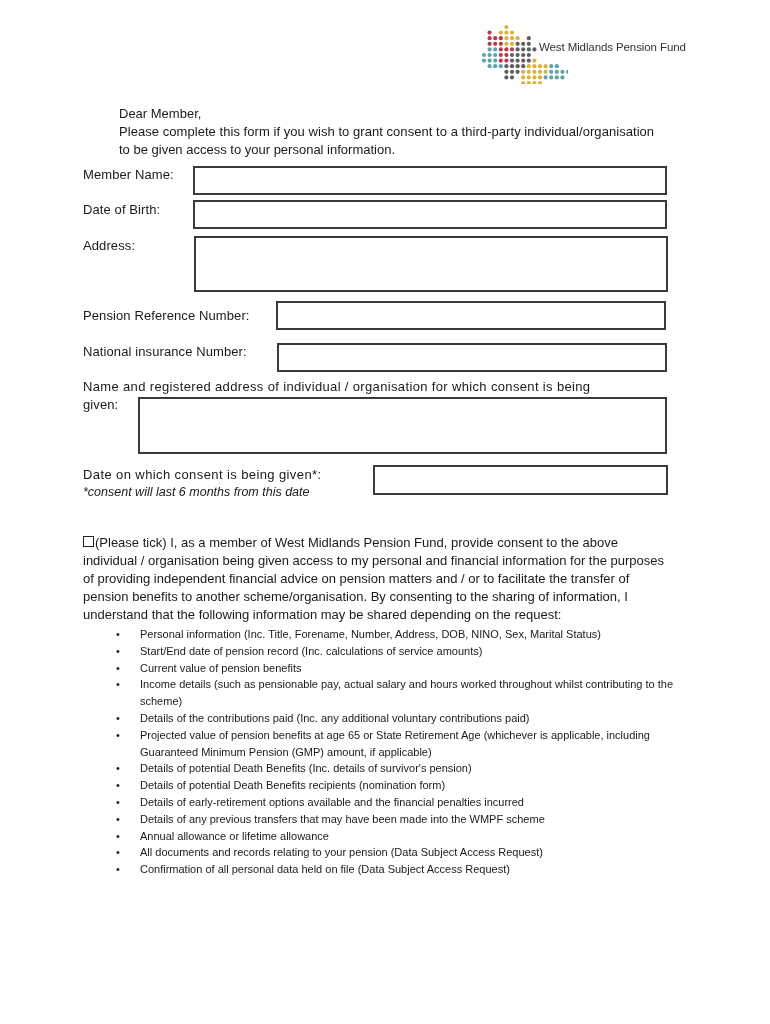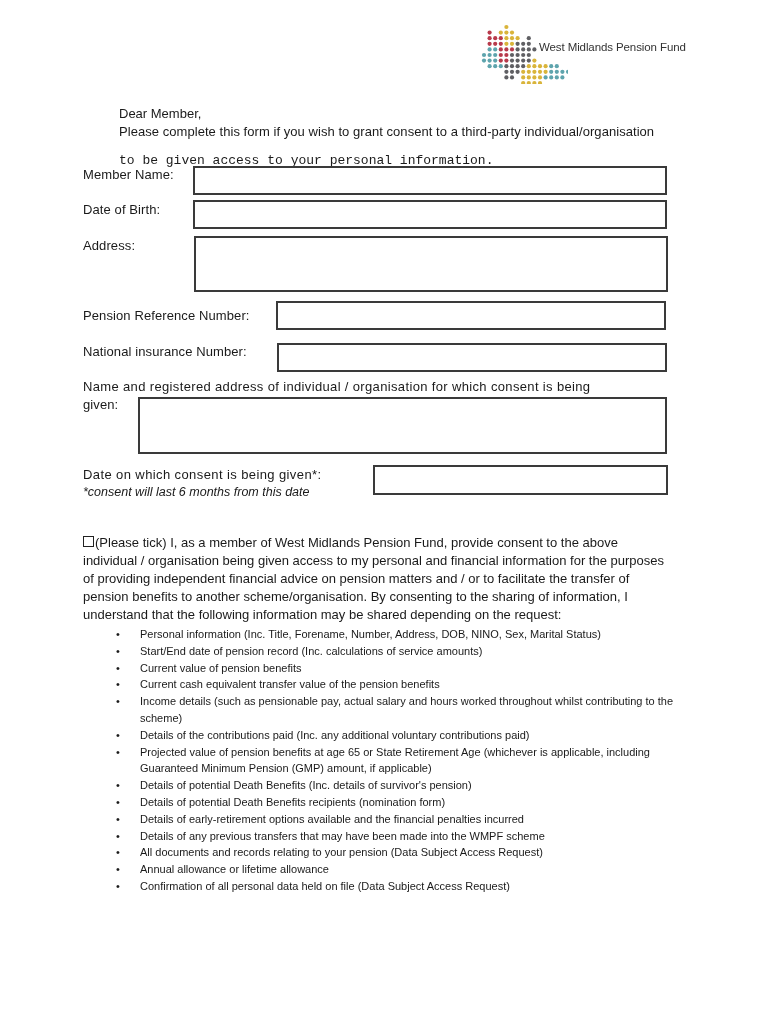--- a/index.html
+++ b/index.html
@@ -111,21 +111,21 @@
       <circle cx="45.199999999999996" cy="61" r="2.1" fill="#d9b43a"></circle>
       <circle cx="50.8" cy="61" r="2.1" fill="#d9b43a"></circle>
       <circle cx="56.4" cy="61" r="2.1" fill="#d9b43a"></circle>
       <circle cx="62" cy="61" r="2.1" fill="#d9b43a"></circle>
     </svg>
   <span class="logo-text">West Midlands Pension Fund</span>
 </div>
 
 <div class="abs para" style="left:83px; top:105px;">Dear Member,</div>
 <div class="abs para" style="left:83px; top:123px; white-space:nowrap; letter-spacing:0.05px;text-align:right;">Please complete this form if you wish to grant consent to a third-party individual/organisation</div>
-<div class="abs para" style="left:83px; top:152px; white-space:nowrap;font-family:Liberation Mono, monospace;">to be given access to your personal information.</div>
+<div class="abs para" style="left:83px; top:141px; white-space:nowrap;">to be given access to your personal information.</div>
 
 <div class="label" style="left:83px; top:167px;">Member Name:</div>
 <div class="box" style="left:193px; top:166px; width:474px; height:29px;">
   <input type="text" value="" style="">
 </div>
 
 <div class="label" style="left:83px; top:202px;">Date of Birth:</div>
 <div class="box" style="left:193px; top:200px; width:474px; height:29px;">
   <input type="text" value="" style="">
 </div>
@@ -158,24 +158,23 @@
 </div>
 
 <div class="consent">
   <span class="tick"></span><span>(Please tick) I, as a member of West Midlands Pension Fund, provide consent to the above individual / organisation being given access to my personal and financial information for the purposes of providing independent financial advice on pension matters and / or to facilitate the transfer of pension benefits to another scheme/organisation. By consenting to the sharing of information, I understand that the following information may be shared depending on the request:</span>
 </div>
 
 <ul class="list" id="shared-list">
     <li>Personal information (Inc. Title, Forename, Number, Address, DOB, NINO, Sex, Marital Status)</li>
     <li>Start/End date of pension record (Inc. calculations of service amounts)</li>
     <li>Current value of pension benefits</li>
-    <li>Current cash equivalent transfer value of the pension benefits</li>
     <li>Income details (such as pensionable pay, actual salary and hours worked throughout whilst contributing to the scheme)</li>
     <li>Details of the contributions paid (Inc. any additional voluntary contributions paid)</li>
     <li>Projected value of pension benefits at age 65 or State Retirement Age (whichever is applicable, including Guaranteed Minimum Pension (GMP) amount, if applicable)</li>
     <li>Details of potential Death Benefits (Inc. details of survivor's pension)</li>
     <li>Details of potential Death Benefits recipients (nomination form)</li>
     <li>Details of early-retirement options available and the financial penalties incurred</li>
     <li>Details of any previous transfers that may have been made into the WMPF scheme</li>
+    <li>Annual allowance or lifetime allowance</li>
     <li>All documents and records relating to your pension (Data Subject Access Request)</li>
-    <li>Annual allowance or lifetime allowance</li>
     <li>Confirmation of all personal data held on file (Data Subject Access Request)</li>
   </ul>
 
 </body></html>

